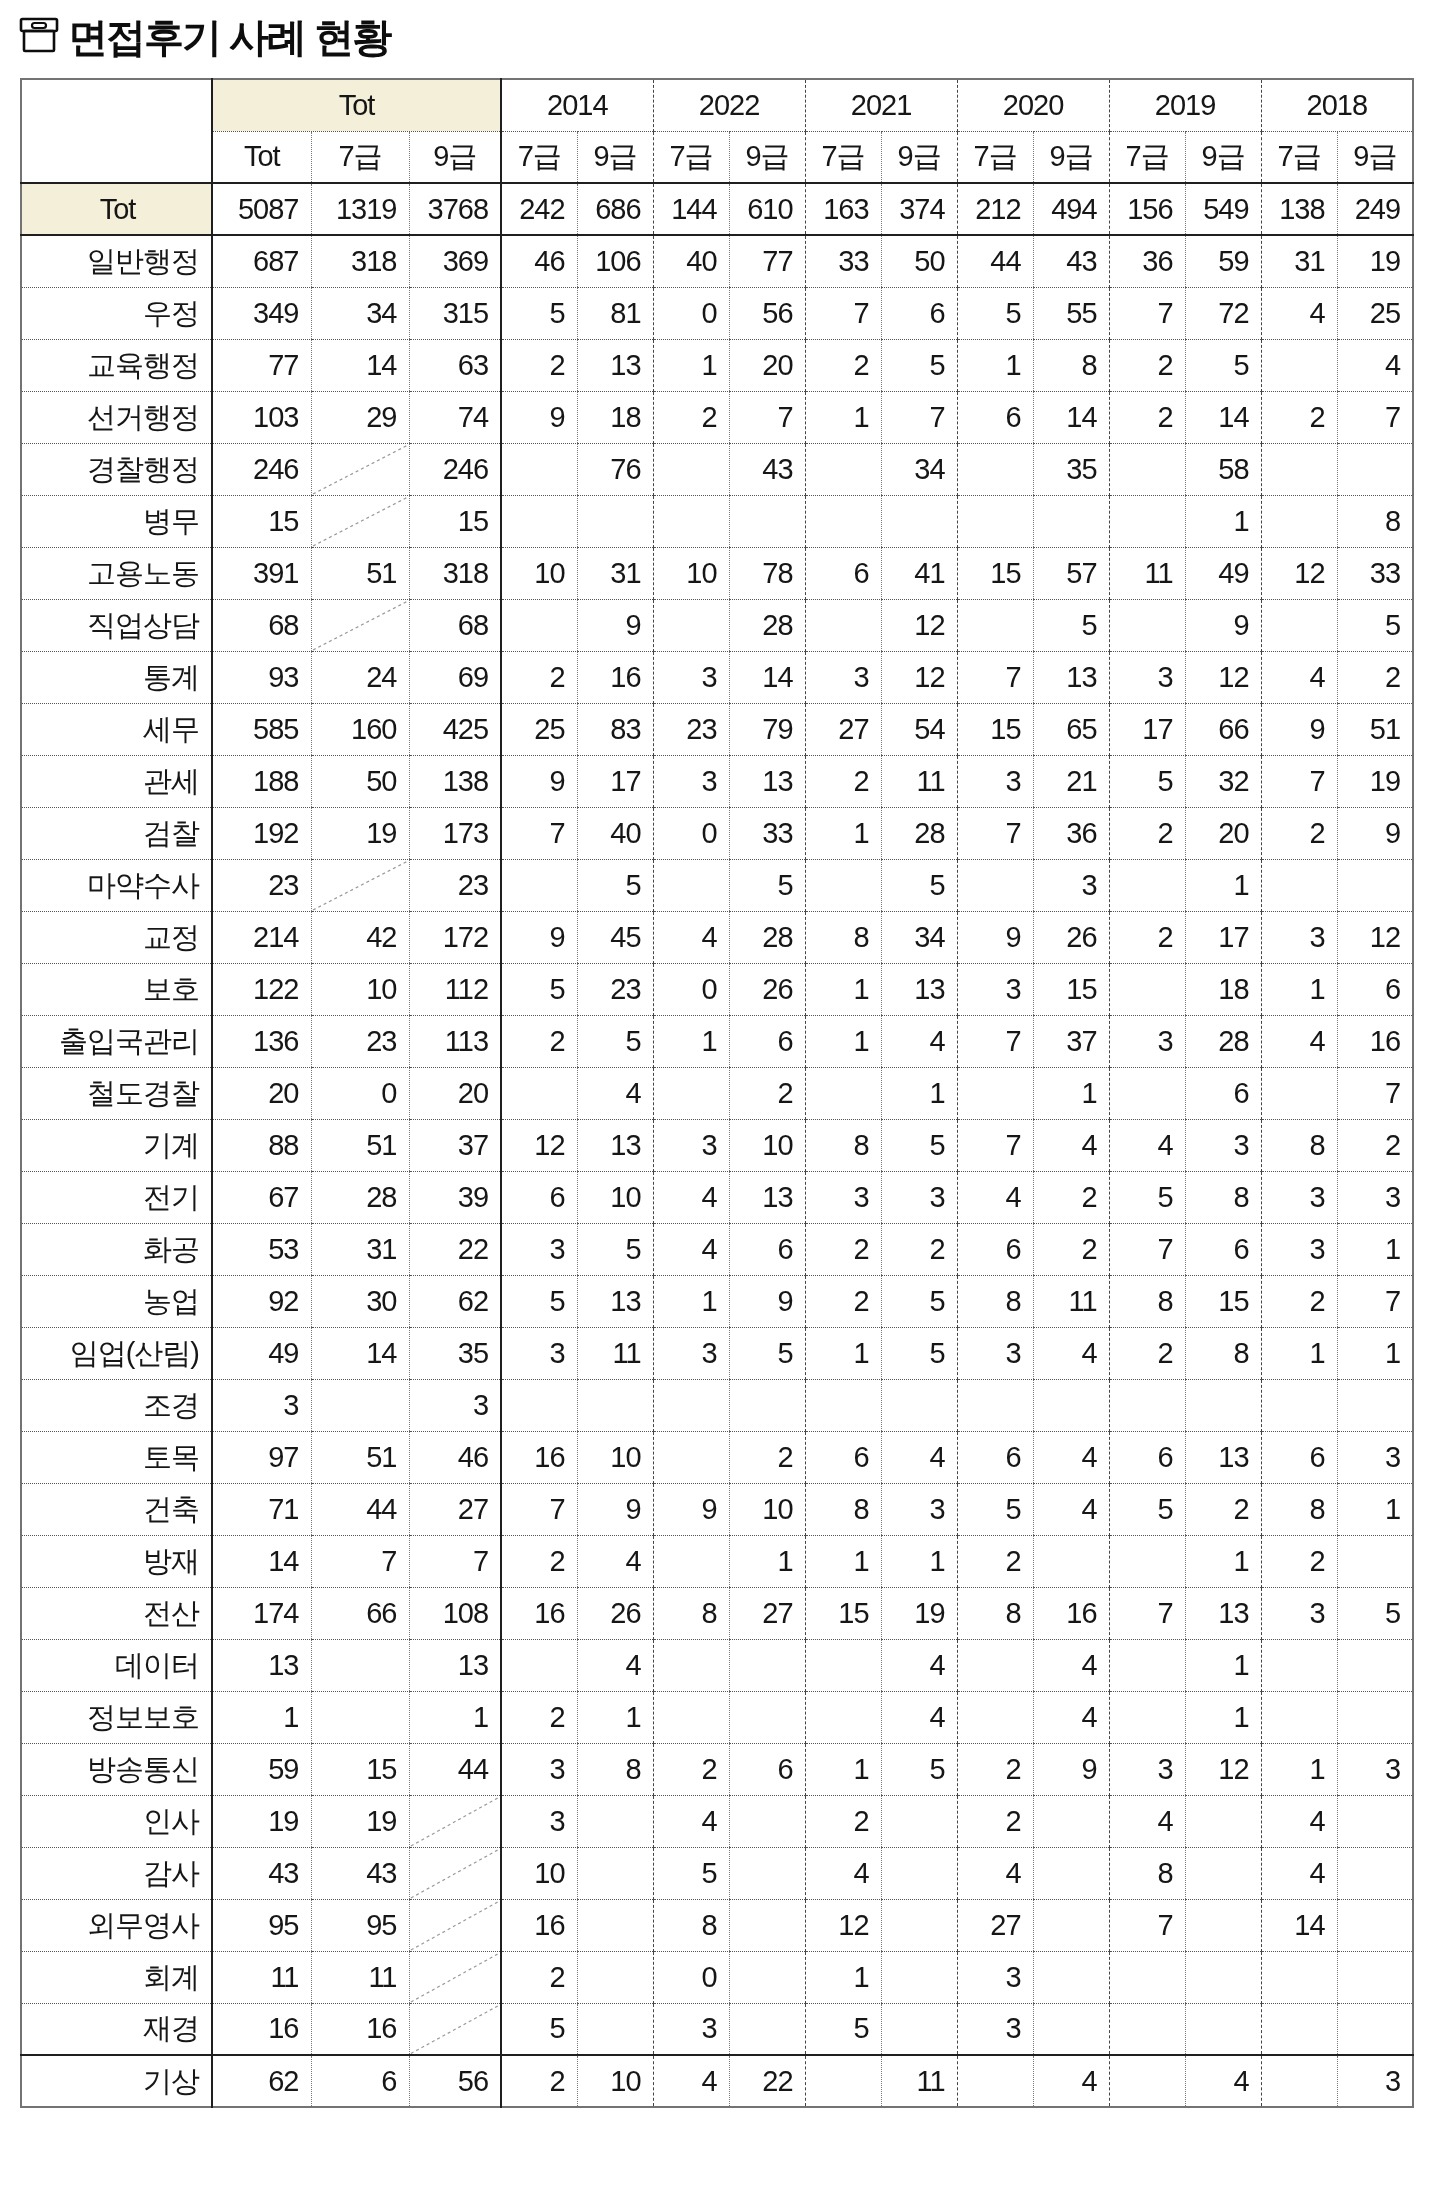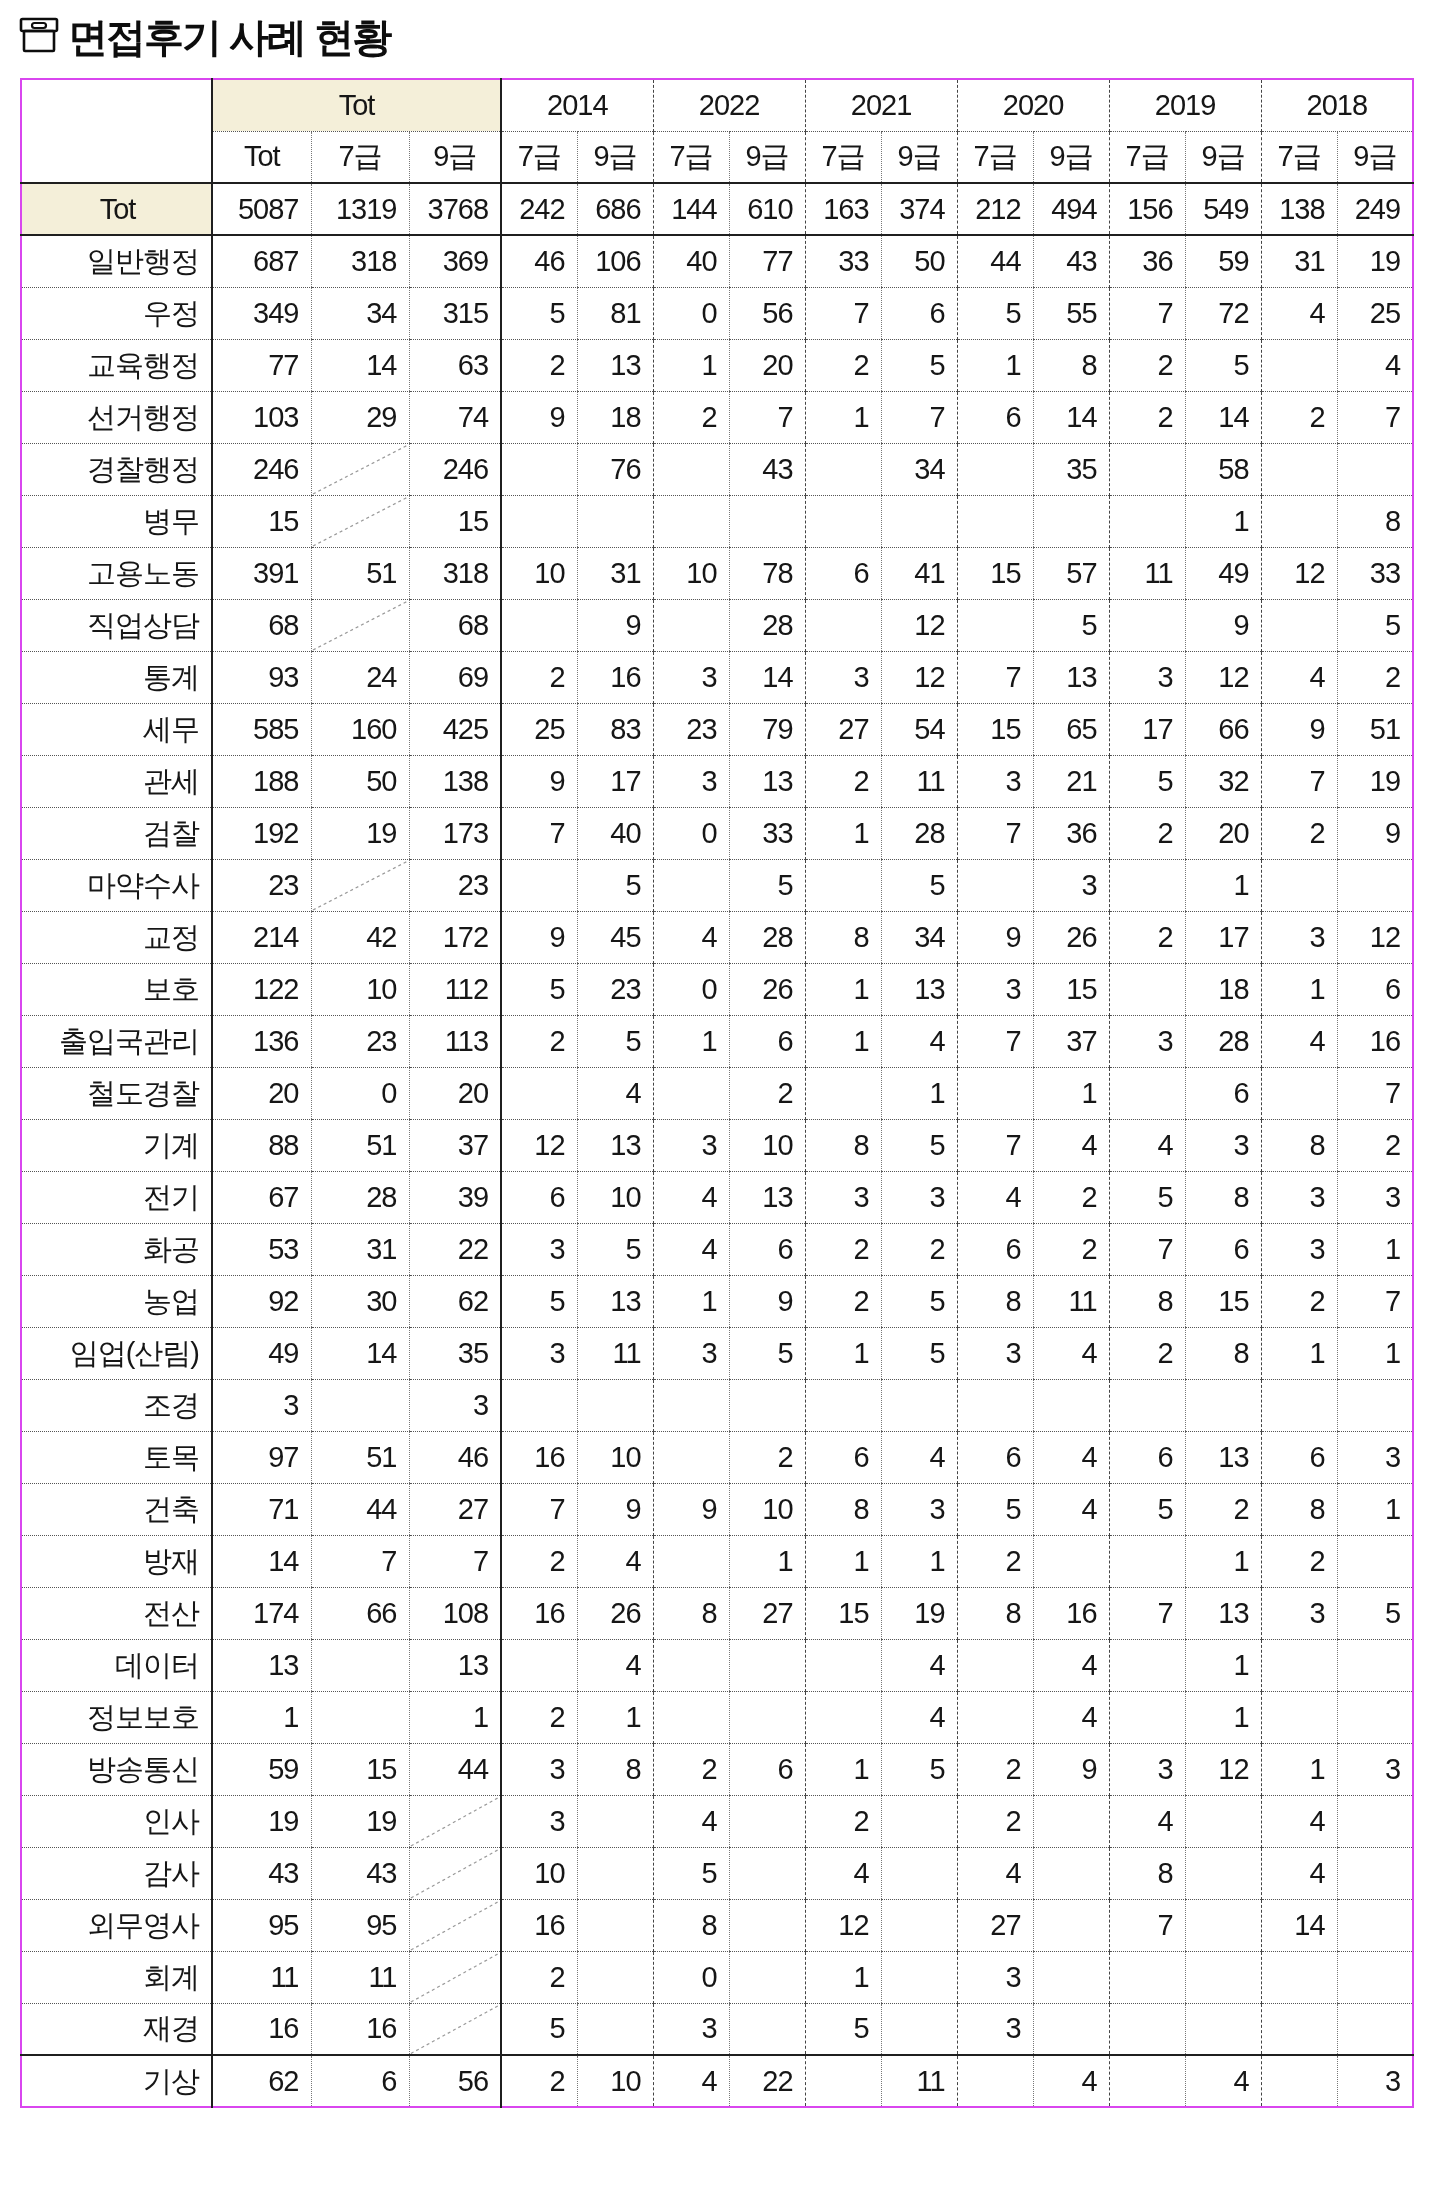--- a/index.html
+++ b/index.html
@@ -15,21 +15,21 @@
   }
   .title-icon{flex:0 0 auto;}
   .title-text{
     font-size:40px;font-weight:700;color:#0d0d0d;
     letter-spacing:-2px;line-height:1;padding-top:2px;
   }
   
   table.sheet{
     border-collapse:collapse;table-layout:fixed;
     margin:20px 17px 0 20px;width:1392px;
-    border:2px solid #d946ef;
+    border:2px solid #737373;
   }
   .sheet th,.sheet td{
     box-sizing:border-box;height:52px;padding:0 12px;
     border-top:1px dotted #555;border-bottom:1px dotted #555;
     font-size:29px;font-weight:400;line-height:1;
     text-align:right;vertical-align:middle;white-space:nowrap;overflow:hidden;
     letter-spacing:-1px;position:relative;
   }
   .sheet thead th{text-align:center;padding:0 4px;}
   .sheet thead tr.sub th{border-bottom:2px solid #1f1f1f;}

